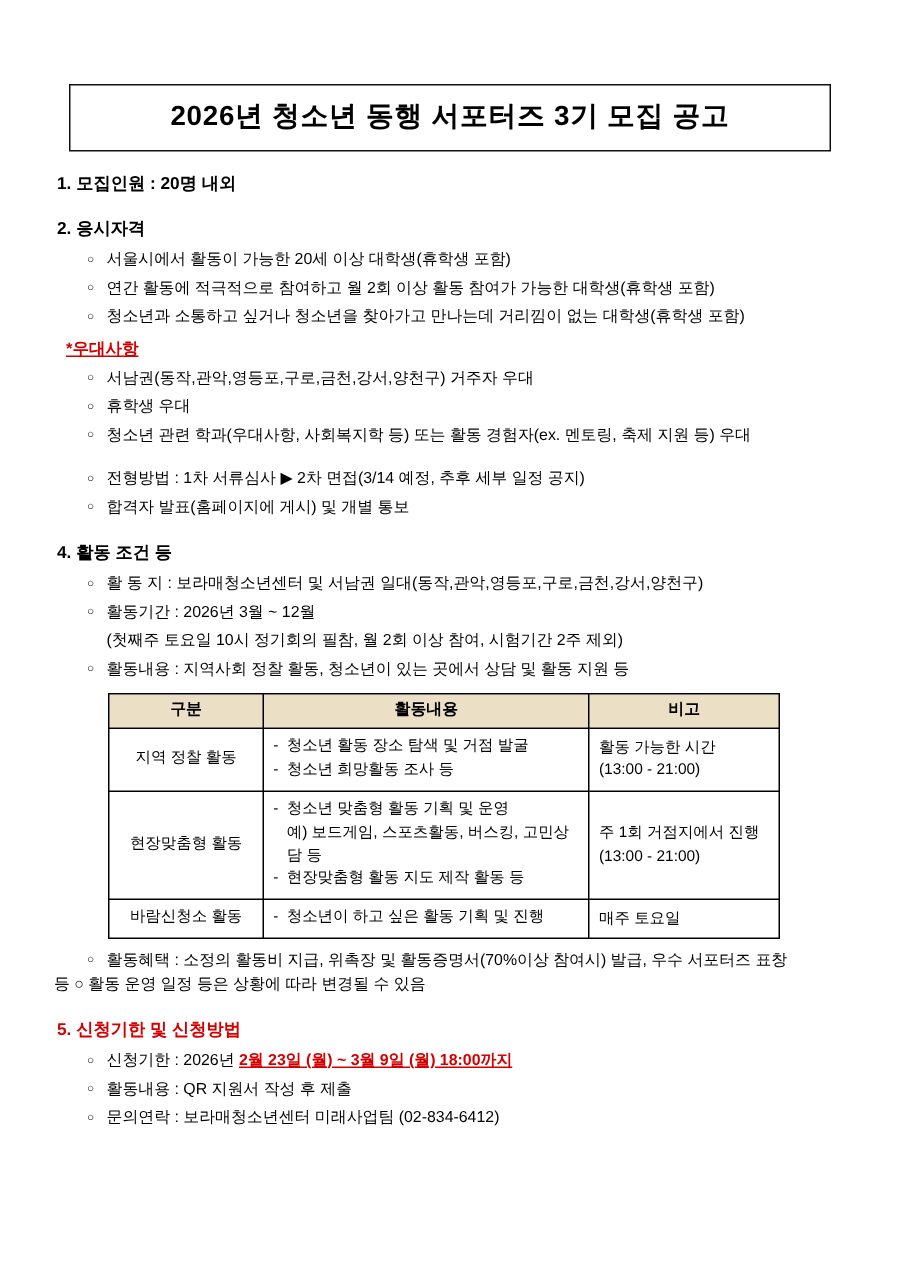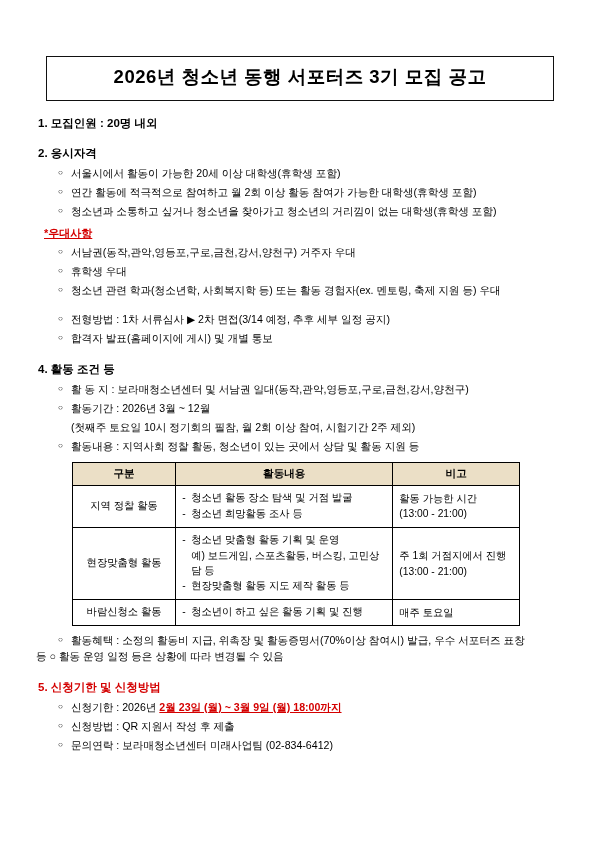--- a/index.html
+++ b/index.html
@@ -163,27 +163,27 @@
 
   <div class="section">
     <div class="sec-head">1. 모집인원 : 20명 내외</div>
   </div>
 
   <div class="section">
     <div class="sec-head">2. 응시자격</div>
     <ul class="bul">
       <li>서울시에서 활동이 가능한 20세 이상 대학생(휴학생 포함)</li>
       <li>연간 활동에 적극적으로 참여하고 월 2회 이상 활동 참여가 가능한 대학생(휴학생 포함)</li>
-      <li>청소년과 소통하고 싶거나 청소년을 찾아가고 청소년의 거리낌이 없는 대학생(휴학생 포함)</li>
+      <li>청소년과 소통하고 싶거나 청소년을 찾아가고 만나는데 거리낌이 없는 대학생(휴학생 포함)</li>
     </ul>
     <div class="star-head"><span class="u">*우대사항</span></div>
     <ul class="bul">
       <li>서남권(동작,관악,영등포,구로,금천,강서,양천구) 거주자 우대</li>
       <li>휴학생 우대</li>
-      <li>청소년 관련 학과(청소년학, 사회복지학 등) 또는 활동 경험자(ex. 멘토링, 축제 지원 등) 우대</li>
+      <li>청소년 관련 학과(우대사항, 사회복지학 등) 또는 활동 경험자(ex. 멘토링, 축제 지원 등) 우대</li>
     </ul>
   </div>
 
   <div class="section">
     <ul class="bul">
       <li>전형방법 :  1차 서류심사 ▶ 2차 면접(3/14 예정, 추후 세부 일정 공지)</li>
       <li>합격자 발표(홈페이지에 게시) 및 개별 통보</li>
     </ul>
   </div>
 
@@ -243,18 +243,18 @@
     <div class="after-table">
       <div class="ln">활동혜택 : 소정의 활동비 지급, 위촉장 및 활동증명서(70%이상 참여시) 발급, 우수 서포터즈 표창</div>
       <div class="cont">등  ○  활동 운영 일정 등은 상황에 따라 변경될 수 있음</div>
     </div>
   </div>
 
   <div class="section">
     <div class="sec-head red">5. 신청기한 및 신청방법</div>
     <ul class="bul">
       <li><span>신청기한 : 2026년 </span><span class="red hl">2월 23일 (월) ~ 3월 9일 (월) 18:00까지</span></li>
-      <li>신청방법 :  QR 지원서 작성 후 제출</li>
+      <li>활동내용 :  QR 지원서 작성 후 제출</li>
       <li>문의연락 :  보라매청소년센터 미래사업팀 (02-834-6412)</li>
     </ul>
   </div>
 
 </div>
 
 </body></html>

